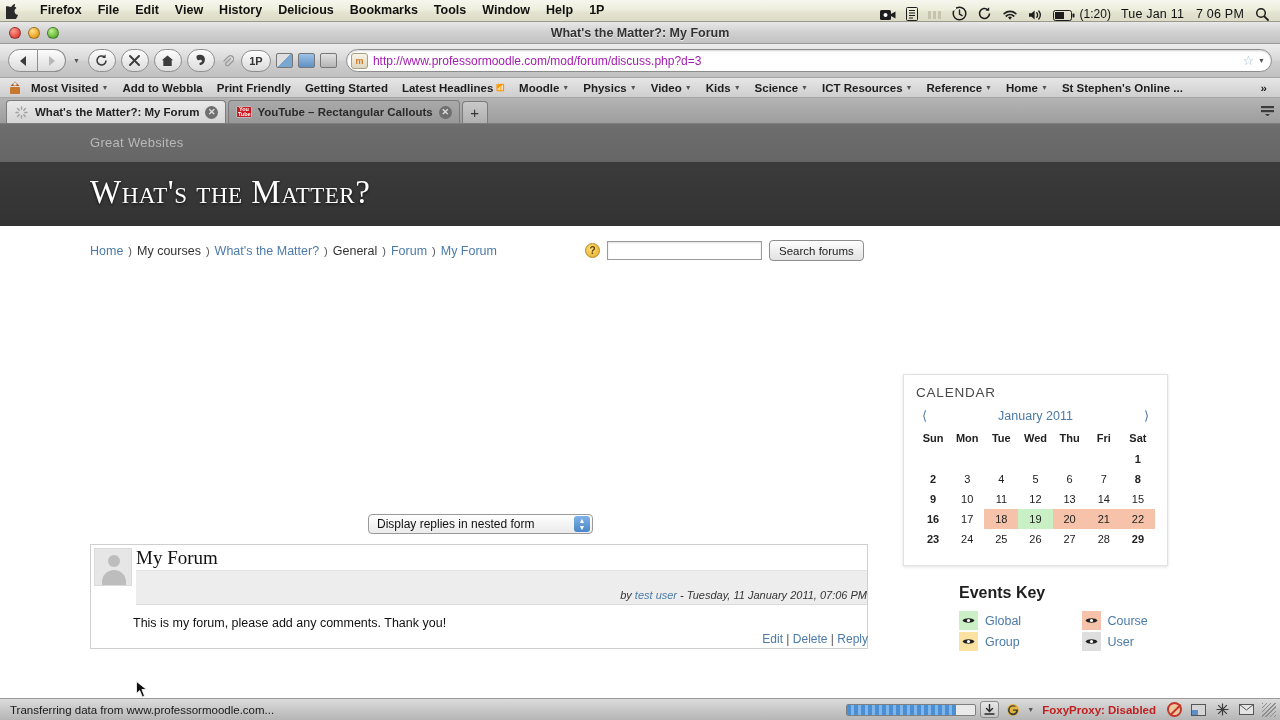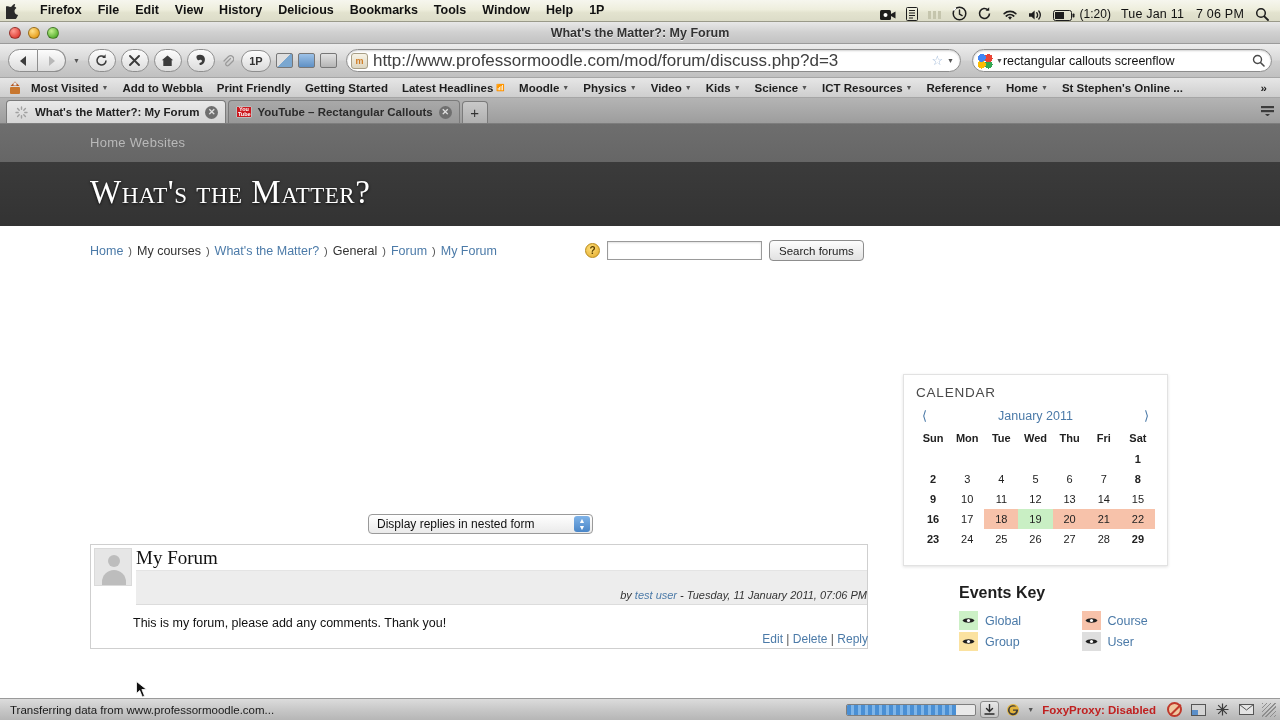--- a/index.html
+++ b/index.html
@@ -87,21 +87,21 @@
     background:#fff; border:1px solid #8c8c8c; border-radius:12px;
     display:flex; align-items:center; padding:0 6px 0 4px;
     box-shadow: inset 0 1px 2px rgba(0,0,0,0.18);
   }
   .fav {
     width:17px; height:16px; border-radius:3px; flex:none;
     background:linear-gradient(180deg,#f7f3e6,#ddd6c0); border:1px solid #a79e86;
     display:flex; align-items:center; justify-content:center;
     font-size:9px; font-weight:bold; color:#d07a20; margin-right:5px;
   }
-  .urltext { flex:1 1 auto; font-size:17px; color:#404040; white-space:nowrap; overflow:hidden; }
+  .urltext { flex:1 1 auto; font-size:12px; color:#a21caf; white-space:nowrap; overflow:hidden; }
   .star { color:#9fb8d8; font-size:13px; padding:0 4px; }
   .dropcaret { font-size:7px; color:#555; }
 
   .searchbar {
     width:300px; height:23px; margin-left:6px;
     background:#fff; border:1px solid #8c8c8c; border-radius:12px;
     display:flex; align-items:center; padding:0 6px 0 4px;
     box-shadow: inset 0 1px 2px rgba(0,0,0,0.18);
   }
   .gicon {
@@ -496,31 +496,20 @@
       <div class="sqicon sq2"></div>
       <div class="sqicon sq3"></div>
 
       <div class="urlbar">
         <div class="fav">m</div>
         <div class="urltext">http://www.professormoodle.com/mod/forum/discuss.php?d=3</div>
         <div class="star">☆</div>
         <div class="dropcaret">▼</div>
       </div>
 
-      <div class="searchbar">
-        <div class="gicon"></div>
-        <div class="dropcaret">▼</div>
-        <div class="searchtext">rectangular callouts screenflow</div>
-        <div>
-          <svg class="ic" width="13" height="13" viewBox="0 0 13 13">
-              <circle cx="5.5" cy="5.5" r="4" fill="none" stroke="#4a4a4a" stroke-width="1.4"></circle>
-              <path d="M8.5 8.5L12 12" stroke="#4a4a4a" stroke-width="1.6" stroke-linecap="round"></path>
-            </svg>
-        </div>
-      </div>
     </div>
 
     <div class="bkbar">
       <div class="bkhome">
         <svg class="ic" width="14" height="14" viewBox="0 0 14 14">
             <rect x="2" y="6" width="10" height="7" rx="1" fill="#c8772f"></rect>
             <path d="M7 0.5L2.5 5h9z" fill="#b5561f"></path>
             <rect x="5.5" y="1.5" width="3" height="3" fill="#e8e8e8"></rect>
           </svg>
       </div>
@@ -615,21 +604,21 @@
             <rect x="0" y="1" width="13" height="2.2" fill="#3c3c3c"></rect>
             <rect x="0" y="5" width="13" height="2.2" fill="#3c3c3c"></rect>
             <path d="M4 9h5l-2.5 2.5z" fill="#3c3c3c"></path>
           </svg>
       </div>
     </div>
 
     <div class="page">
 
       <div class="site-topband">
-        <div class="site-name">Home Websites</div>
+        <div class="site-name">Great Websites</div>
 
       </div>
 
       <div class="site-headband">
         <div class="site-title">What's the Matter?</div>
       </div>
 
       <div class="content">
 
         <div class="breadcrumb">

